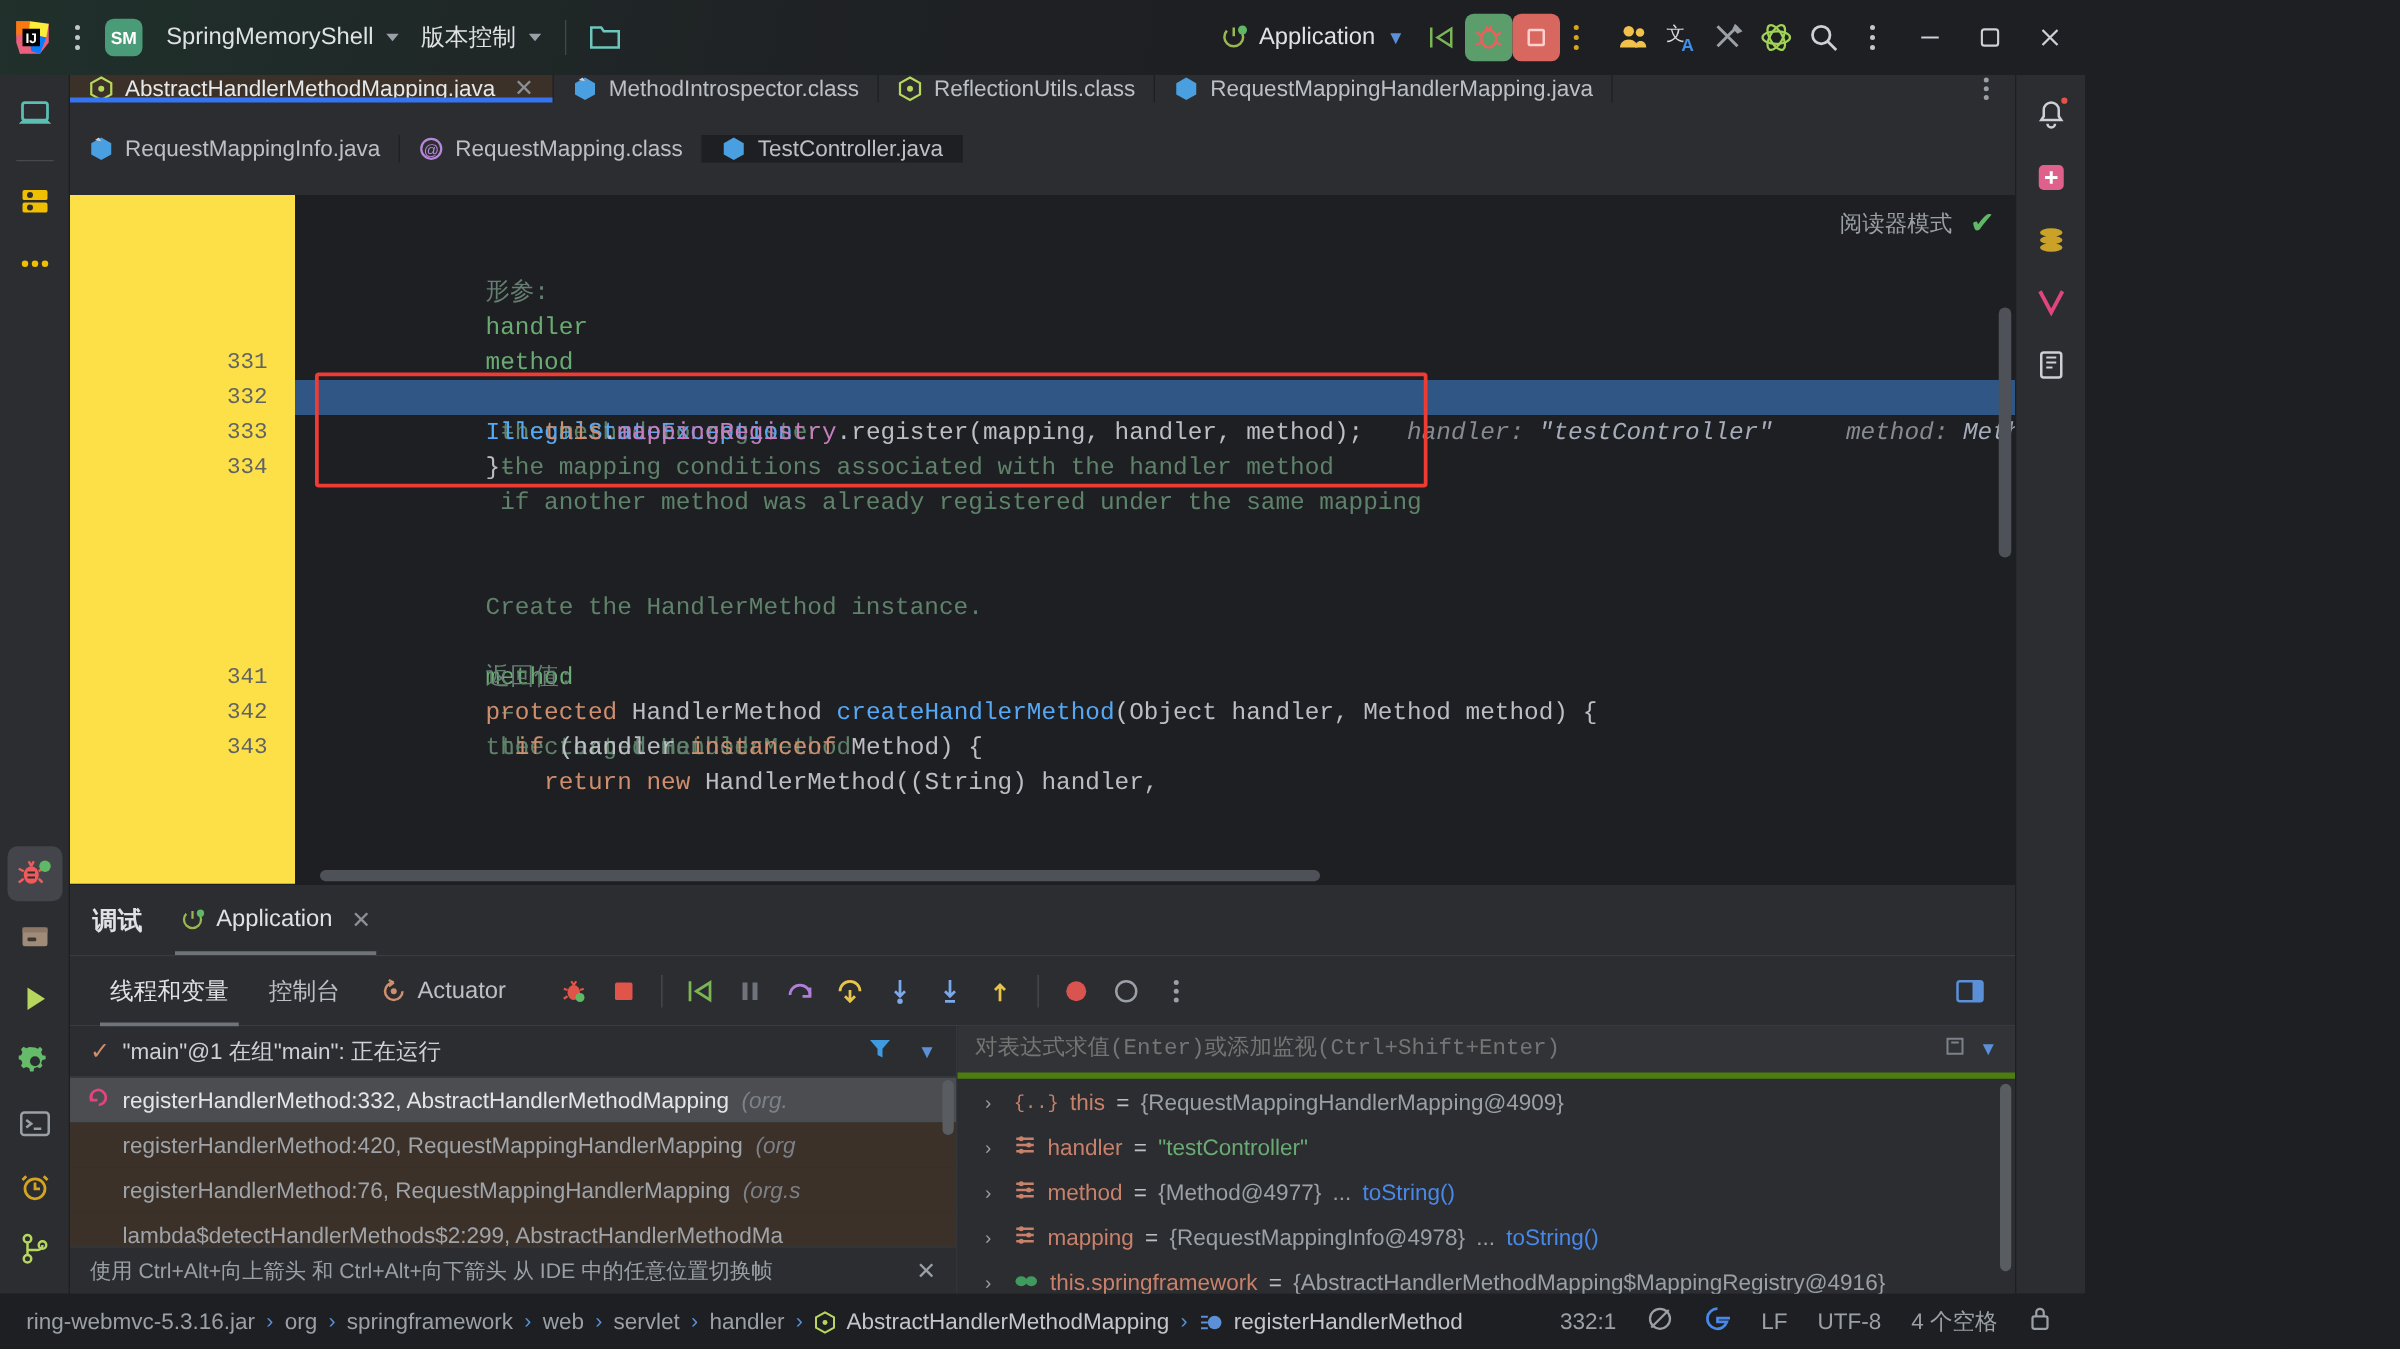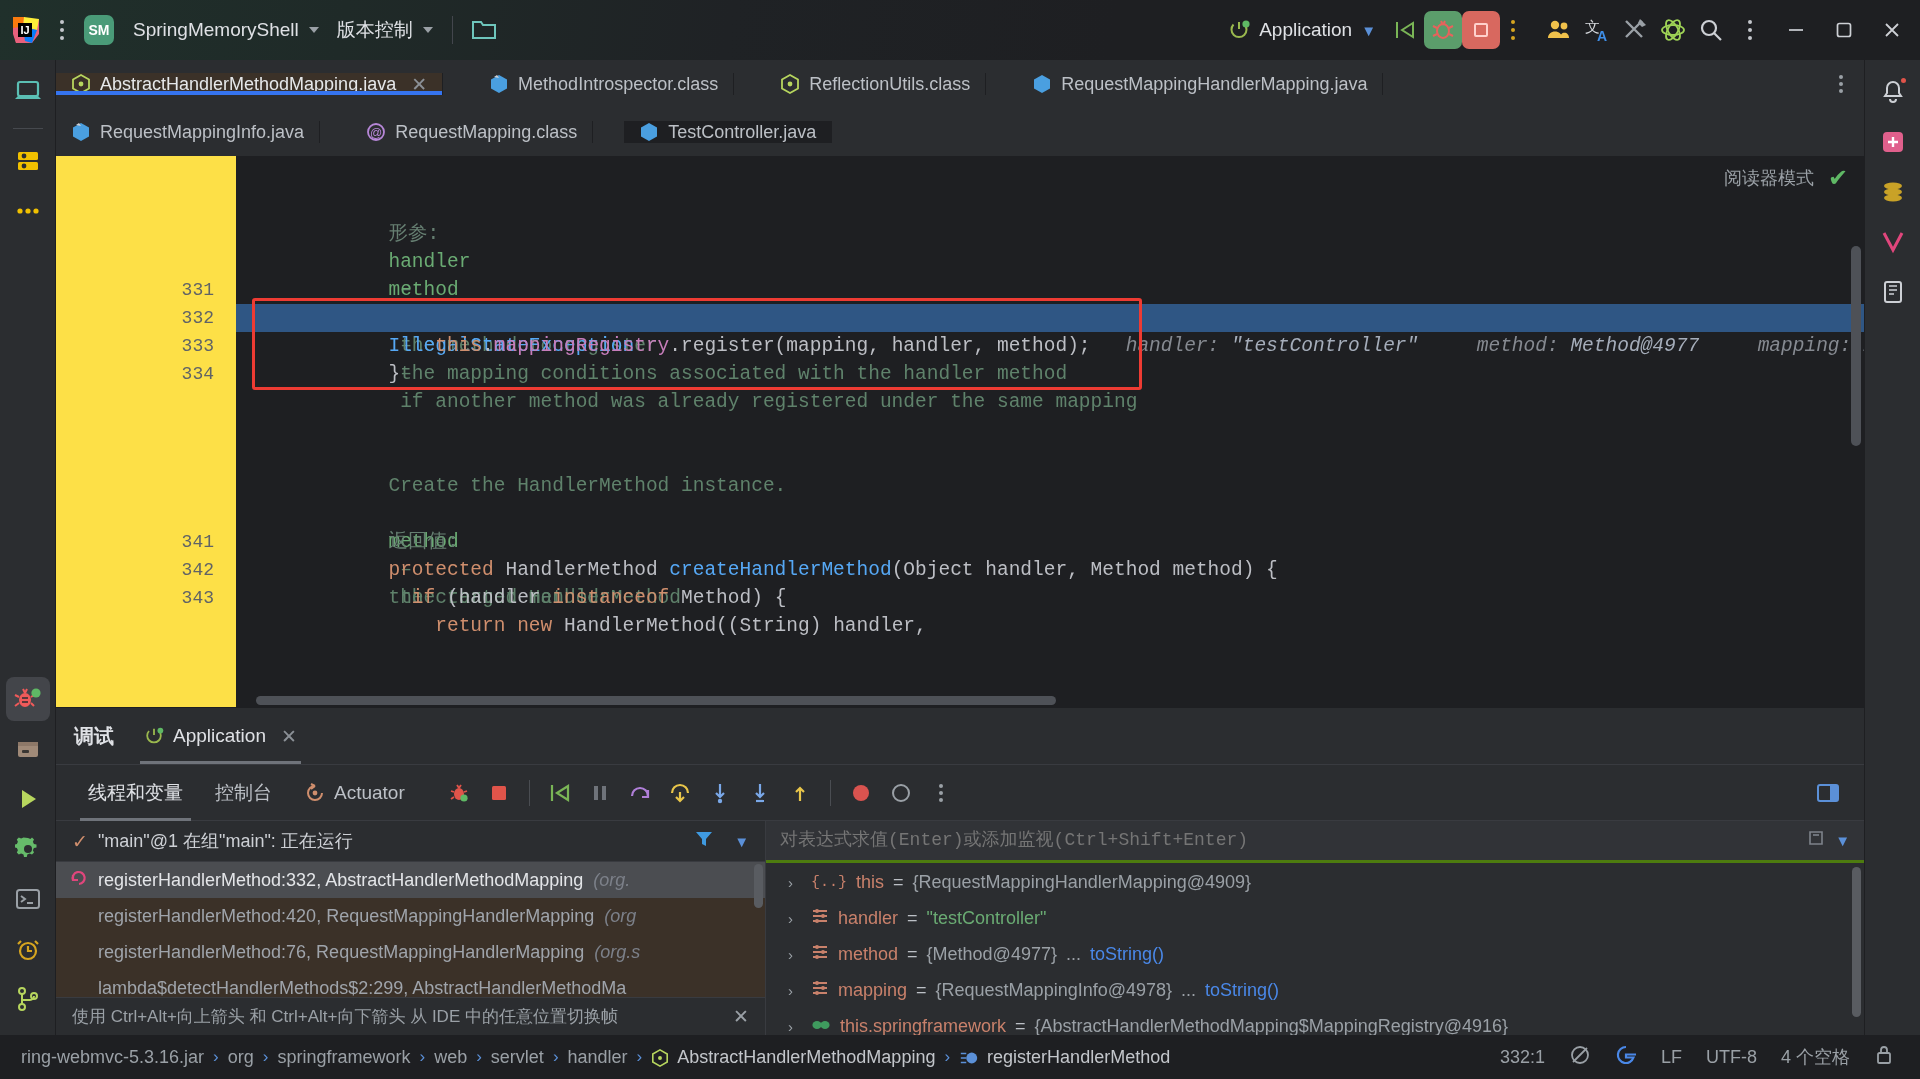--- a/index.html
+++ b/index.html
@@ -3,21 +3,21 @@
 <meta charset="utf-8">
 <style>
   * { box-sizing: border-box; margin:0; padding:0; }
   html,body {
     width:1920px; height:1079px; overflow:hidden;
     background:#1e1f22;
     font-family:"Liberation Sans", sans-serif;
     color:#cdd0d5;
     -webkit-font-smoothing:antialiased;
   }
-  #app { position:relative; width:1920px; height:1079px; display:flex; flex-direction:column; }
+  #app { position:relative; width:1668px; height:1079px; display:flex; flex-direction:column; }
 
   
   .titlebar {
     height:60px; flex:0 0 60px; display:flex; align-items:center;
     background:linear-gradient(100deg,#20302b 0%,#1f2a28 18%,#1f2225 38%,#1e1f22 58%,#1e1f22 100%);
     padding:0 4px 0 10px; position:relative; z-index:30;
   }
   .tb-burger { width:28px;height:34px;display:flex;flex-direction:column;align-items:center;justify-content:center;gap:4px;cursor:pointer;margin-right:8px; }
   .tb-burger i { width:4px;height:4px;border-radius:50%;background:#c3c6cb;display:block; }
   .proj-badge {
@@ -52,21 +52,21 @@
   .rail-btn { width:44px;height:44px;display:flex;align-items:center;justify-content:center;border-radius:8px;cursor:pointer;margin-bottom:6px;position:relative; }
   .rail-btn.active { background:#43454a; }
   .rail-divider { width:30px;height:1px;background:#46494e;margin:8px 0 10px 0; }
   .rail-spacer { flex:1 1 auto; }
 
   
   .center { flex:1 1 auto; display:flex; flex-direction:column; min-width:0; background:#1e1f22; }
 
   
   .tabrows { background:#1e1f22; flex:0 0 auto; }
-  .tabrow { display:flex; align-items:center; height:48px;gap:31px; }
+  .tabrow { display:flex; align-items:flex-start; height:48px; }
   .etab {
     display:flex;align-items:center;gap:9px;padding:0 15px;font-size:18px;color:#bcc0c6;
     cursor:pointer;position:relative;white-space:nowrap;border-right:1px solid #1e1f22;
   }
   .etab.sel { background:#3b3128; color:#e6e8ea; }
   .etab.sel .tab-underline { position:absolute;left:0;right:0;bottom:0;height:4px;background:#3574f0; }
   .etab .tabx { font-size:19px;color:#8b9096;margin-left:6px;line-height:1; }
   .tabrow-spacer { flex:1 1 auto; background:#1e1f22; }
   .tabrow1 { background:#2b2d30; }
   .tab-more { width:46px;display:flex;align-items:center;justify-content:center;cursor:pointer; }
@@ -129,21 +129,21 @@
   .frames-list { flex:1 1 auto; overflow:hidden; position:relative; }
   .frame-row { height:36px;display:flex;align-items:center;gap:10px;padding:0 10px 0 14px;font-size:18px;color:#9fa4ab;white-space:nowrap;cursor:pointer;position:relative; }
   .frame-row.sel { background:#4b4d51;color:#e3e5e8; }
   .frame-row.lib { background:#3b3128; }
   .frame-row .pkg { color:#7c8089;font-style:italic; }
   .frame-scrollbar { position:absolute;right:2px;top:2px;width:9px;height:44px;background:#595c61;border-radius:5px; }
   .frames-tip { height:40px;display:flex;align-items:center;gap:12px;padding:0 16px;font-size:17px;color:#9aa0a6;background:#2b2d30;border-top:1px solid #393b40; }
   .tip-x{margin-left:auto;cursor:pointer;font-size:19px;color:#9aa0a6;}
 
   .vars { flex:1 1 auto;display:flex;flex-direction:column;min-width:0;background:#2b2d30; }
-  .vars-eval { height:44px;display:flex;align-items:center;padding:0 14px;gap:10px;background:#313337;border-bottom:3px solid #4d7c0f; }
+  .vars-eval { height:44px;display:flex;align-items:center;padding:0 14px;gap:10px;background:#313337;border-bottom:5px solid #4d7c0f; }
   .eval-input { flex:1 1 auto;font-size:18px;color:#7e838b;font-family:"Liberation Mono",monospace;background:transparent;border:none;outline:none; }
   .vars-list { flex:1 1 auto;overflow:hidden;padding-top:2px;position:relative; }
   .var-row { height:36px;display:flex;align-items:center;gap:9px;padding-left:22px;font-size:18px;white-space:nowrap; }
   .var-arrow { color:#9aa0a6;font-size:15px;width:14px;cursor:pointer; }
   .var-name { color:#c9816b; }
   .var-eq { color:#bcc0c6; }
   .var-val { color:#9aa0a6; }
   .var-str { color:#6aab73; }
   .var-link { color:#4a88e8; cursor:pointer; }
   .vars-scroll { position:absolute;right:3px;top:4px;width:9px;height:150px;background:#595c61;border-radius:5px; }

